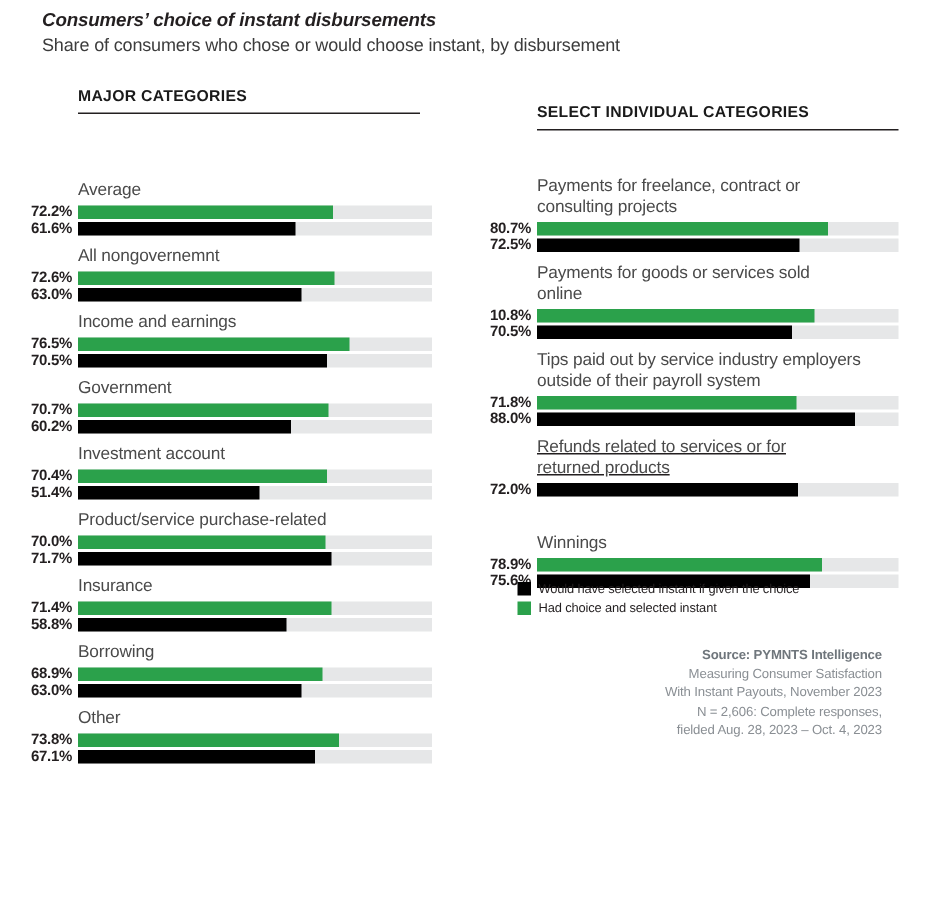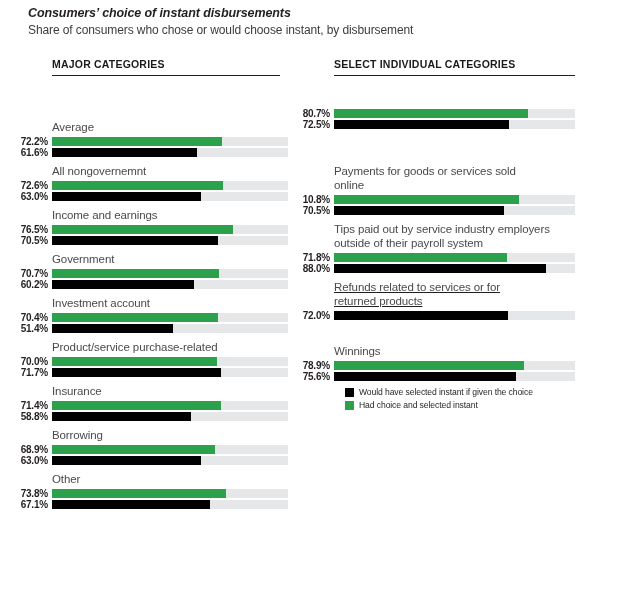--- a/index.html
+++ b/index.html
@@ -22,21 +22,21 @@
   }
   .subtitle {
     position: absolute; left: 28px; top: 23px;
     font-size: 12px; font-weight: normal; color: #3c3c3c;
     letter-spacing: -0.1px;
   }
 
   
   .col { position: absolute; top: 58px; }
   .col-left  { left: 52px;  width: 236px; }
-  .col-right { left: 334px; width: 241px; }
+  .col-right { left: 358px; width: 241px; margin-top: 11px; }
 
   .sec-head {
     font-size: 10.5px; font-weight: bold; letter-spacing: 0.2px;
     color: #1a1a1a; padding-bottom: 5px;
     border-bottom: 1.6px solid #231f20;
   }
   .col-left .sec-head  { width: 228px; }
   .col-right .sec-head { width: 241px; }
 
   
@@ -242,20 +242,22 @@
             </div>
           </div>
         </div>
       </div>
   </div>
 
   <div class="col col-right">
     <div class="sec-head">SELECT INDIVIDUAL CATEGORIES</div>
     <div class="groups" id="right-groups">
         <div class="group" style="position: absolute; left: 0px; right: 0px; top: 30px;">
+          <div class="cat-label">Payments for freelance, contract or
+consulting projects</div>
           <div class="bars">
             <div class="barrow">
               <span class="val">80.7%</span>
               <div class="track">
                 <div class="fill g" title="Had choice and selected instant: 80.7%" style="width: 80.7%;"></div>
               </div>
             </div>
             <div class="barrow">
               <span class="val">72.5%</span>
               <div class="track">
@@ -336,14 +338,21 @@
     <div class="legend-row">
       <span class="swatch k"></span>
       <span class="legend-text">Would have selected instant if given the choice</span>
     </div>
     <div class="legend-row">
       <span class="swatch g"></span>
       <span class="legend-text">Had choice and selected instant</span>
     </div>
   </div>
 
+  <div class="source">
+    <div class="src-head">Source: PYMNTS Intelligence</div>
+    <div>Measuring Consumer Satisfaction</div>
+    <div>With Instant Payouts, November 2023</div>
+    <div>N = 2,606: Complete responses,</div>
+    <div>fielded Aug. 28, 2023 – Oct. 4, 2023</div>
+  </div>
 
 </div>
 
 </body></html>

